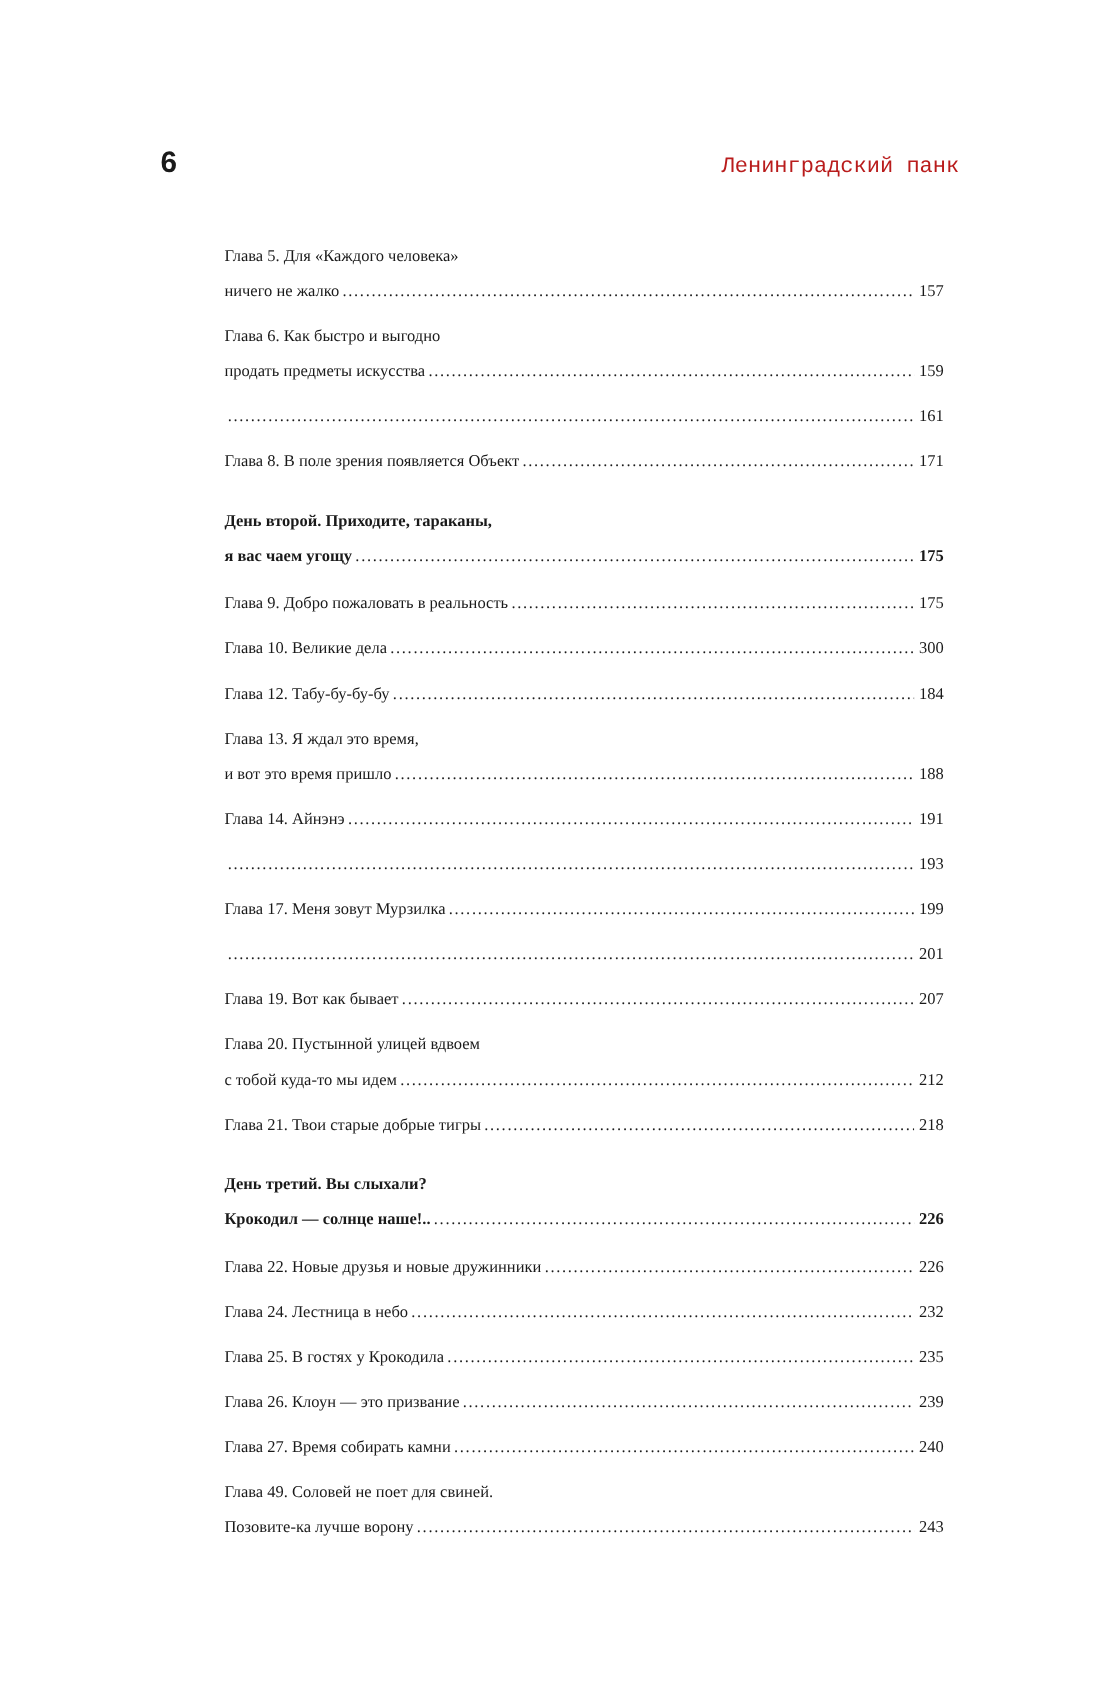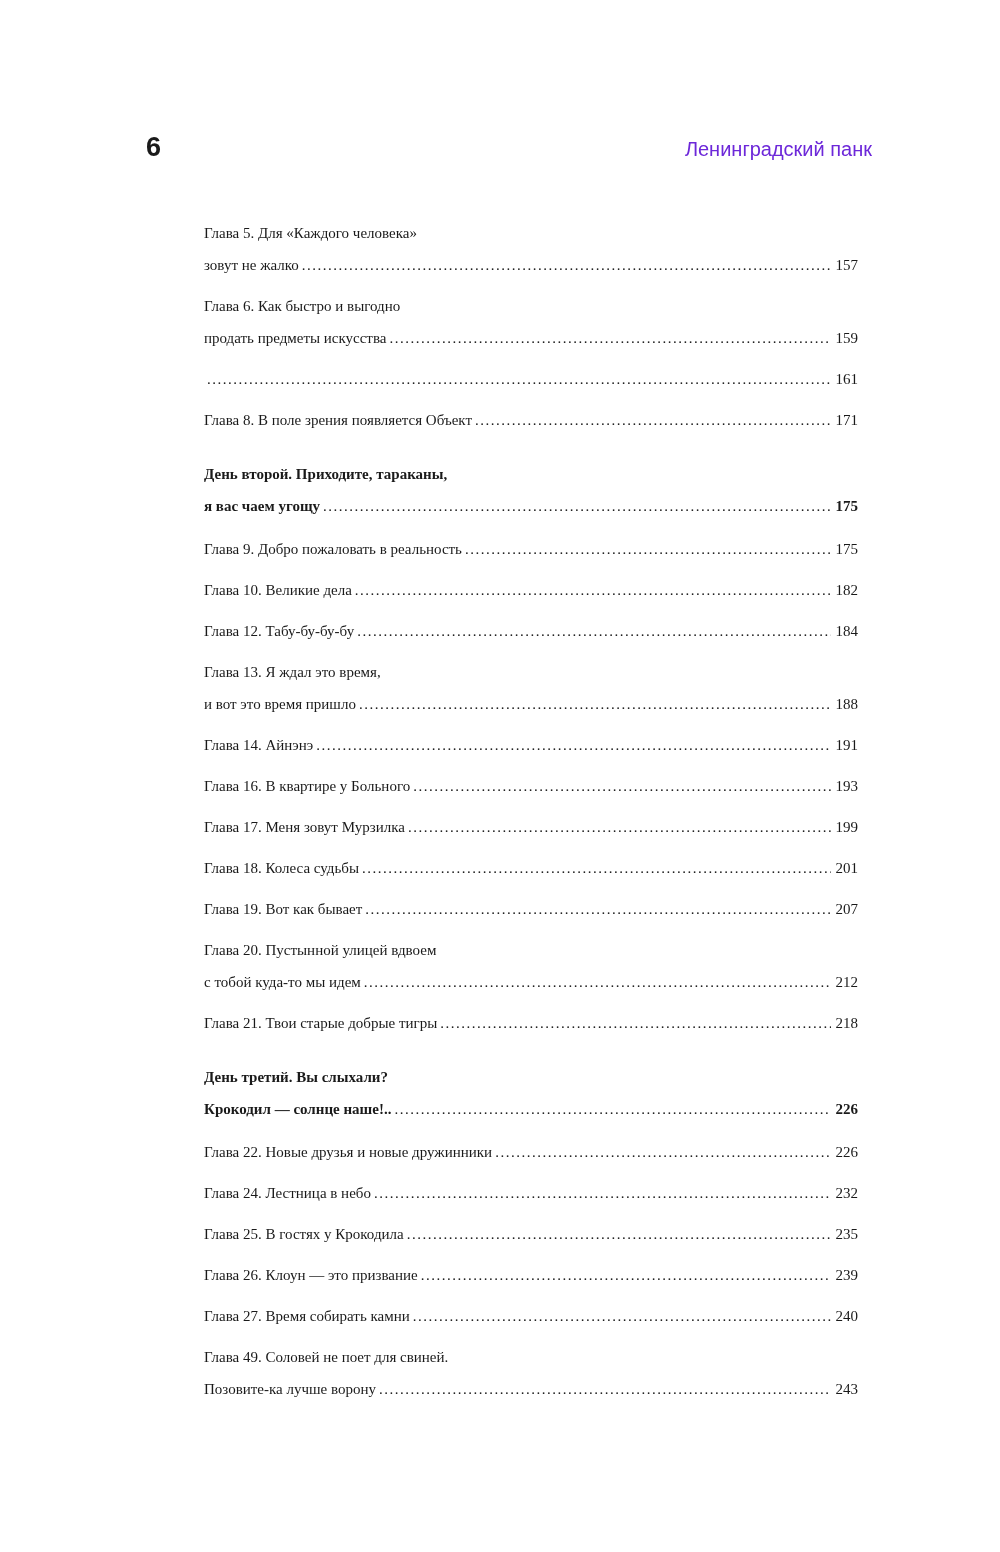--- a/index.html
+++ b/index.html
@@ -28,21 +28,22 @@
     font-family: "Liberation Sans", sans-serif;
   }
   .folio {
     font-size: 27px;
     font-weight: 700;
     letter-spacing: 0.5px;
   }
   .running-title {
     font-size: 20px;
     font-weight: 400;
-    color: #6d28d9;
+    color: #b91c1c;
+    font-family: Liberation Mono, monospace;
   }
   .toc {
     margin: 54px 142px 0 204px; 
     font-size: 15px;
     line-height: 32px;
   }
   .toc-entry {
     margin: 0 0 9px 0;
   }
   .toc-entry.section {
@@ -85,21 +86,21 @@
 
   <div class="running-header">
     <span class="folio">6</span>
     <span class="running-title">Ленинградский панк</span>
   </div>
 
   <div class="toc">
       <div class="toc-entry chapter">
         <div class="toc-line"><span class="toc-text">Глава 5. Для «Каждого человека»</span></div>
         <div class="toc-line last">
-          <span class="toc-text">зовут не жалко</span>
+          <span class="toc-text">ничего не жалко</span>
           <span class="leader">................................................................................................................................................................</span>
           <span class="page-num">157</span>
         </div>
       </div>
       <div class="toc-entry chapter">
         <div class="toc-line"><span class="toc-text">Глава 6. Как быстро и выгодно</span></div>
         <div class="toc-line last">
           <span class="toc-text">продать предметы искусства</span>
           <span class="leader">................................................................................................................................................................</span>
           <span class="page-num">159</span>
@@ -130,21 +131,21 @@
         <div class="toc-line last">
           <span class="toc-text">Глава 9. Добро пожаловать в реальность</span>
           <span class="leader">................................................................................................................................................................</span>
           <span class="page-num">175</span>
         </div>
       </div>
       <div class="toc-entry chapter">
         <div class="toc-line last">
           <span class="toc-text">Глава 10. Великие дела</span>
           <span class="leader">................................................................................................................................................................</span>
-          <span class="page-num">182</span>
+          <span class="page-num">300</span>
         </div>
       </div>
       <div class="toc-entry chapter">
         <div class="toc-line last">
           <span class="toc-text">Глава 12. Табу-бу-бу-бу</span>
           <span class="leader">................................................................................................................................................................</span>
           <span class="page-num">184</span>
         </div>
       </div>
       <div class="toc-entry chapter">
@@ -157,35 +158,33 @@
       </div>
       <div class="toc-entry chapter">
         <div class="toc-line last">
           <span class="toc-text">Глава 14. Айнэнэ</span>
           <span class="leader">................................................................................................................................................................</span>
           <span class="page-num">191</span>
         </div>
       </div>
       <div class="toc-entry chapter">
         <div class="toc-line last">
-          <span class="toc-text">Глава 16. В квартире у Больного</span>
           <span class="leader">................................................................................................................................................................</span>
           <span class="page-num">193</span>
         </div>
       </div>
       <div class="toc-entry chapter">
         <div class="toc-line last">
           <span class="toc-text">Глава 17. Меня зовут Мурзилка</span>
           <span class="leader">................................................................................................................................................................</span>
           <span class="page-num">199</span>
         </div>
       </div>
       <div class="toc-entry chapter">
         <div class="toc-line last">
-          <span class="toc-text">Глава 18. Колеса судьбы</span>
           <span class="leader">................................................................................................................................................................</span>
           <span class="page-num">201</span>
         </div>
       </div>
       <div class="toc-entry chapter">
         <div class="toc-line last">
           <span class="toc-text">Глава 19. Вот как бывает</span>
           <span class="leader">................................................................................................................................................................</span>
           <span class="page-num">207</span>
         </div>

